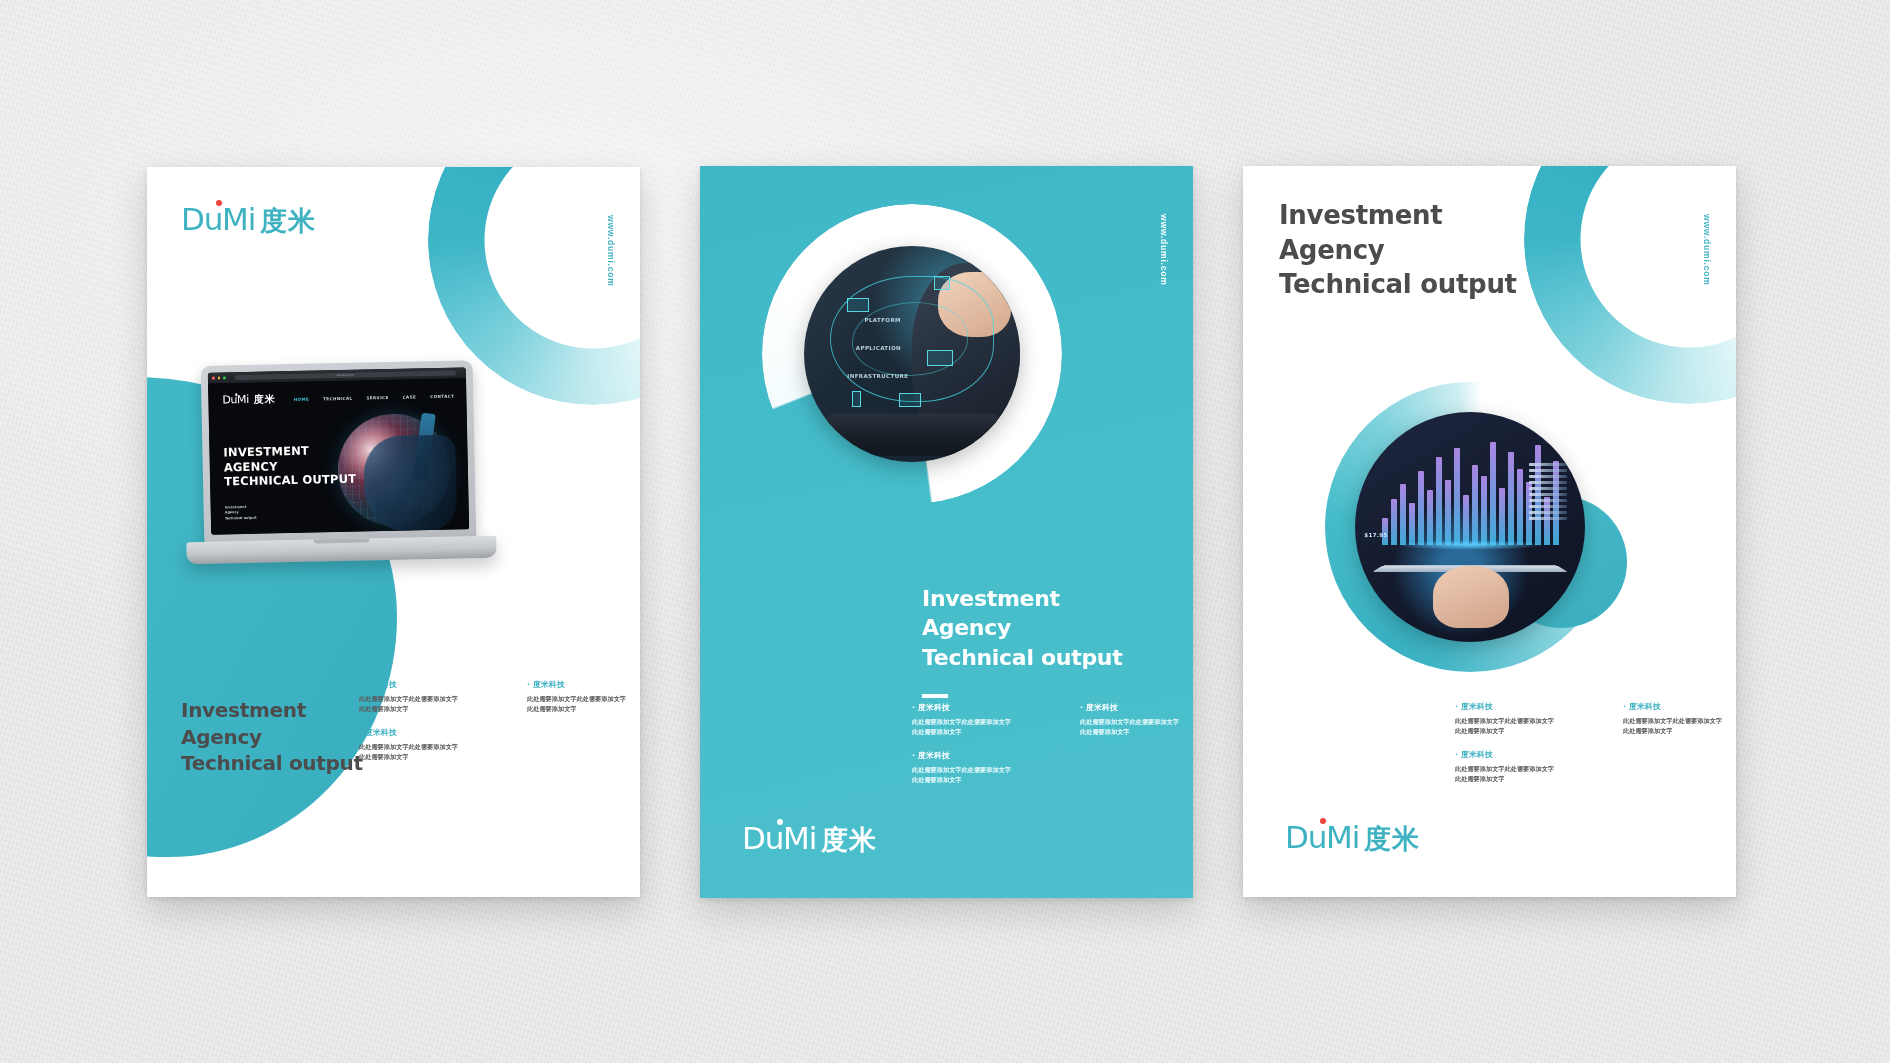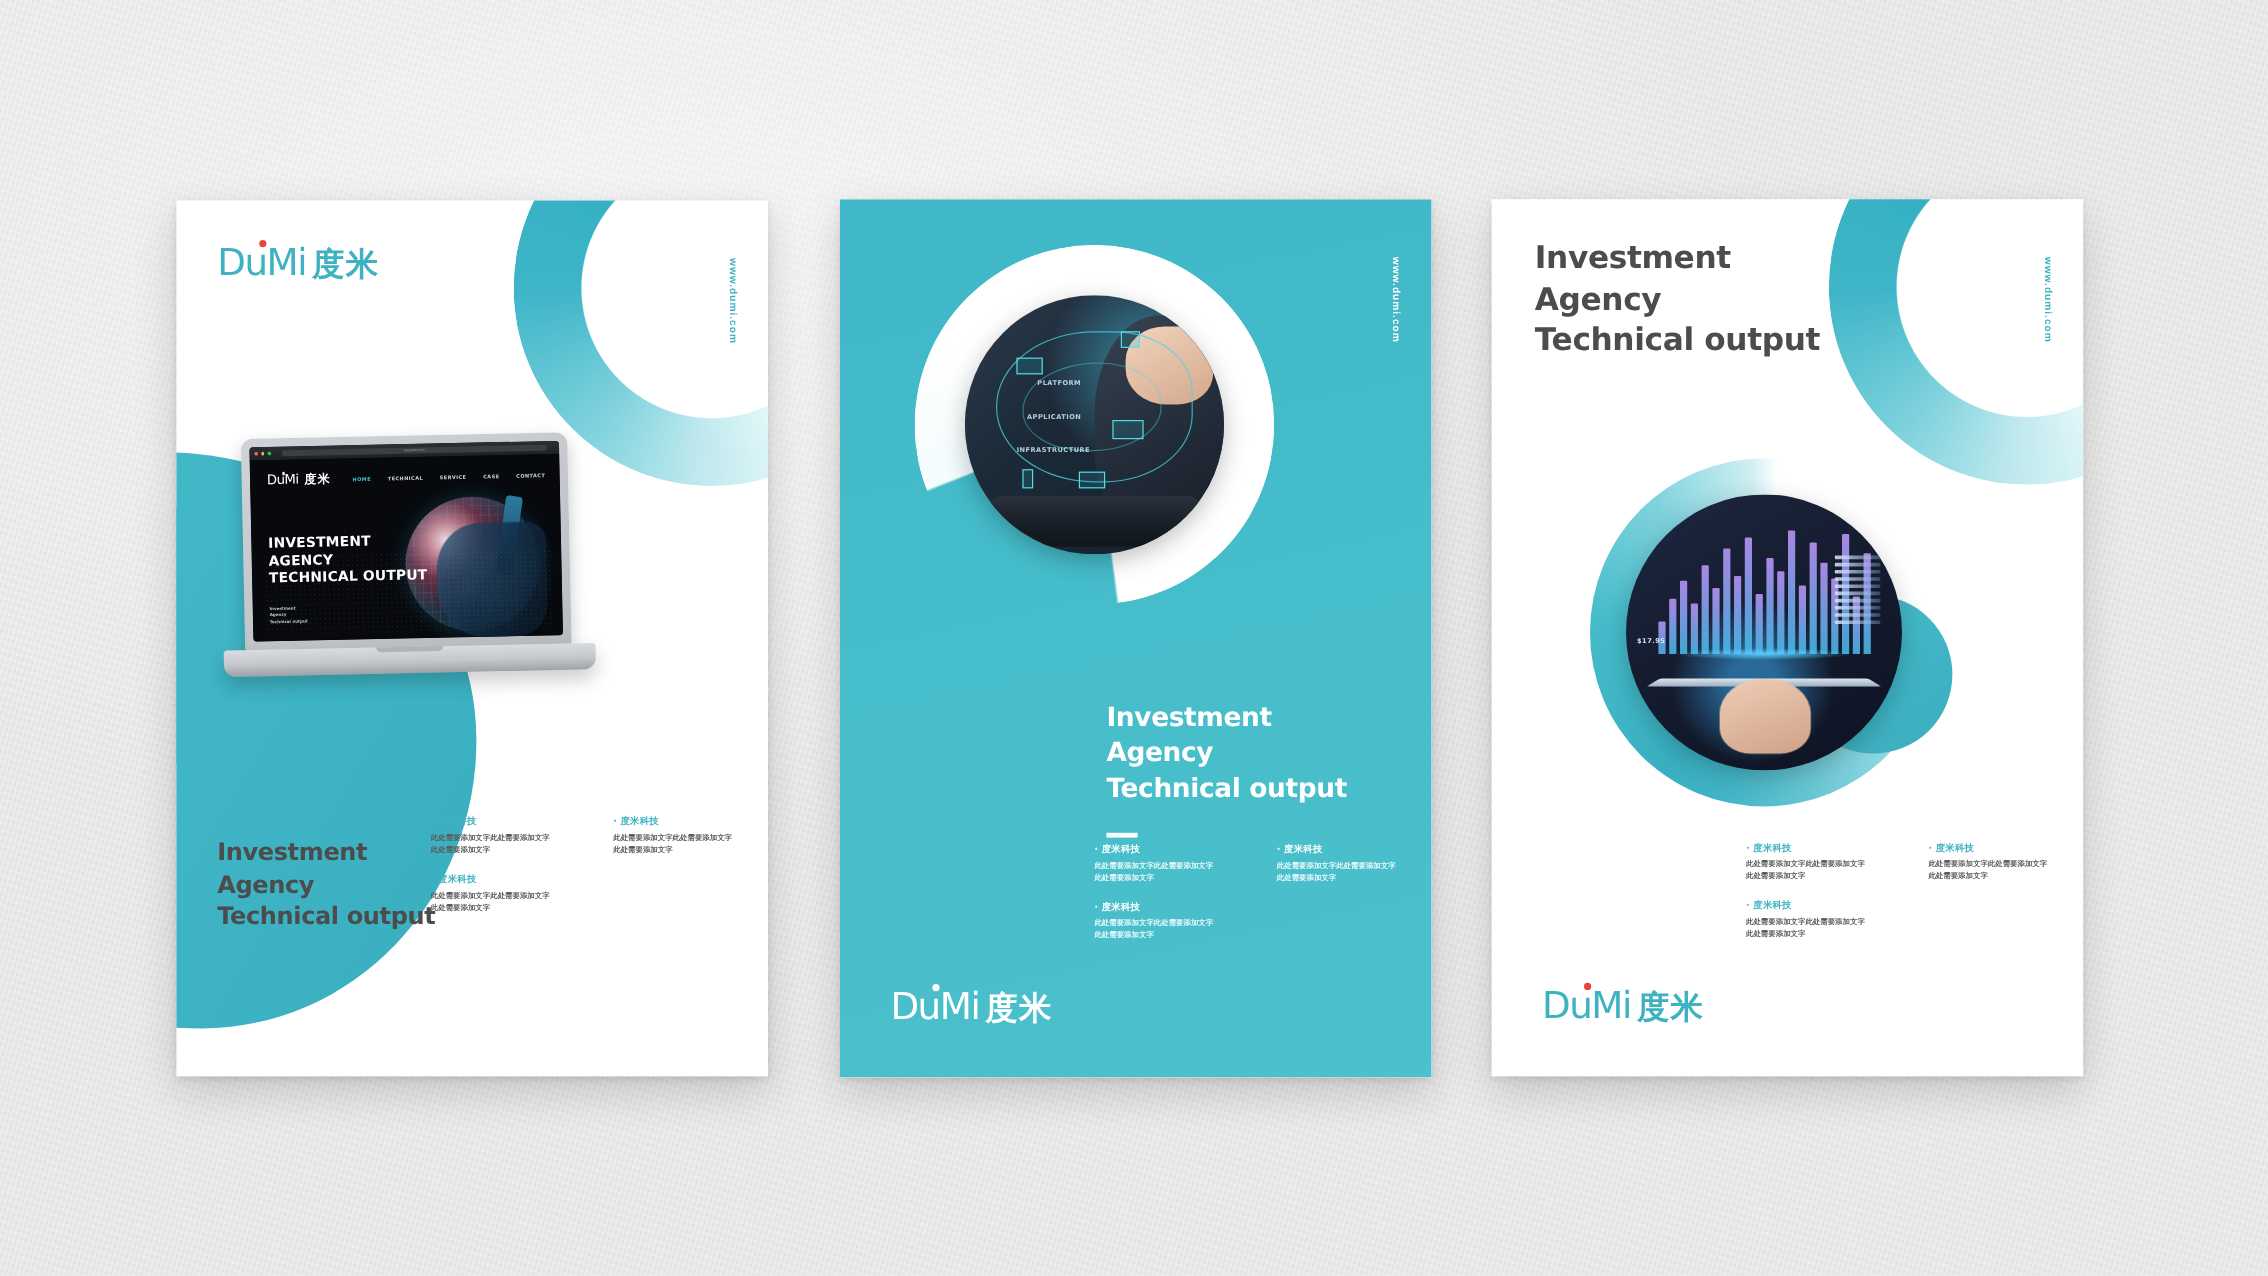--- a/index.html
+++ b/index.html
@@ -90,21 +90,21 @@
   .headline{
     font-family:"DejaVu Sans", sans-serif;
     font-weight:700; line-height:1.33; letter-spacing:-.3px;
   }
   .hl-dark{ color:#4c4c4c; }
   .hl-white{ color:#ffffff; }
 
   .rule{ width:26px; height:4px; background:#fff; margin-top:22px; }
 
   
-  .notes{ position:absolute; display:flex; gap:32px; }
+  .notes{ position:absolute; display:flex; gap:48px; }
   .ncol{ width:120px; }
   .nblock{ margin-bottom:13px; }
   .nhead{
     font-size:7.8px; font-weight:700; letter-spacing:.2px;
     font-family:"DejaVu Sans", sans-serif; margin-bottom:4px;
   }
   .nbody{
     font-size:6.2px; line-height:1.6; font-weight:700;
     font-family:"DejaVu Sans", sans-serif;
   }

